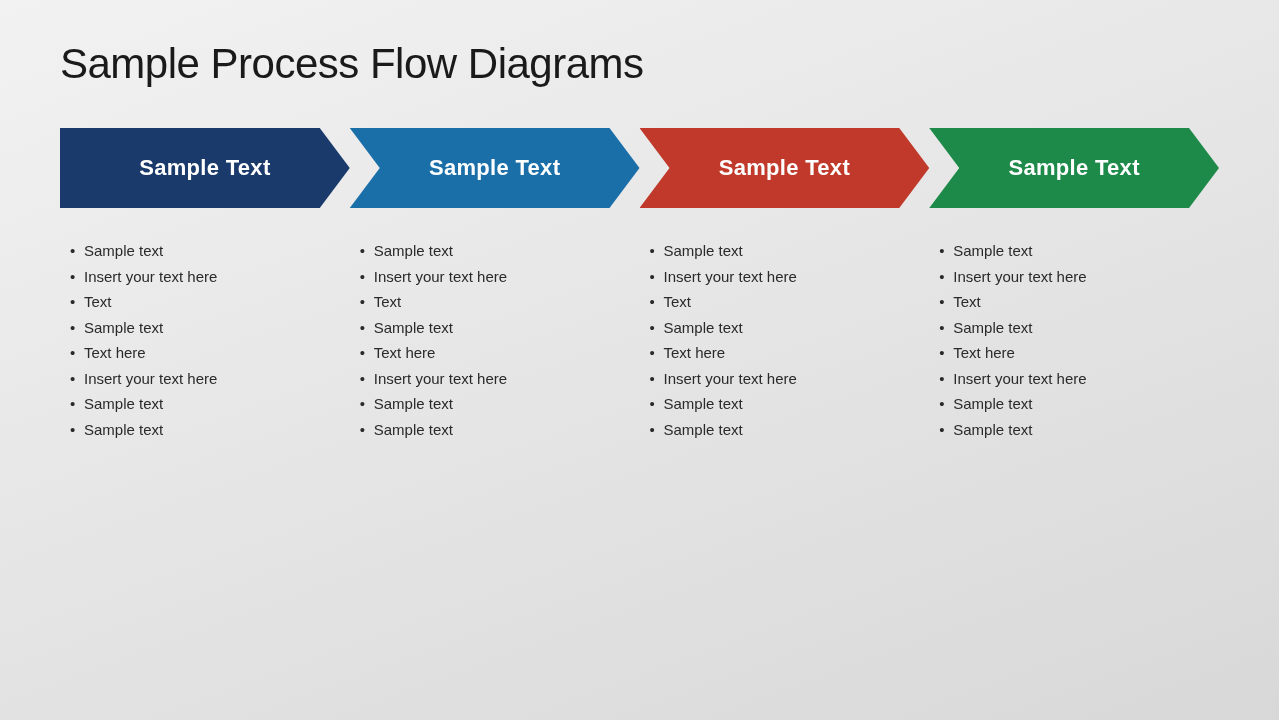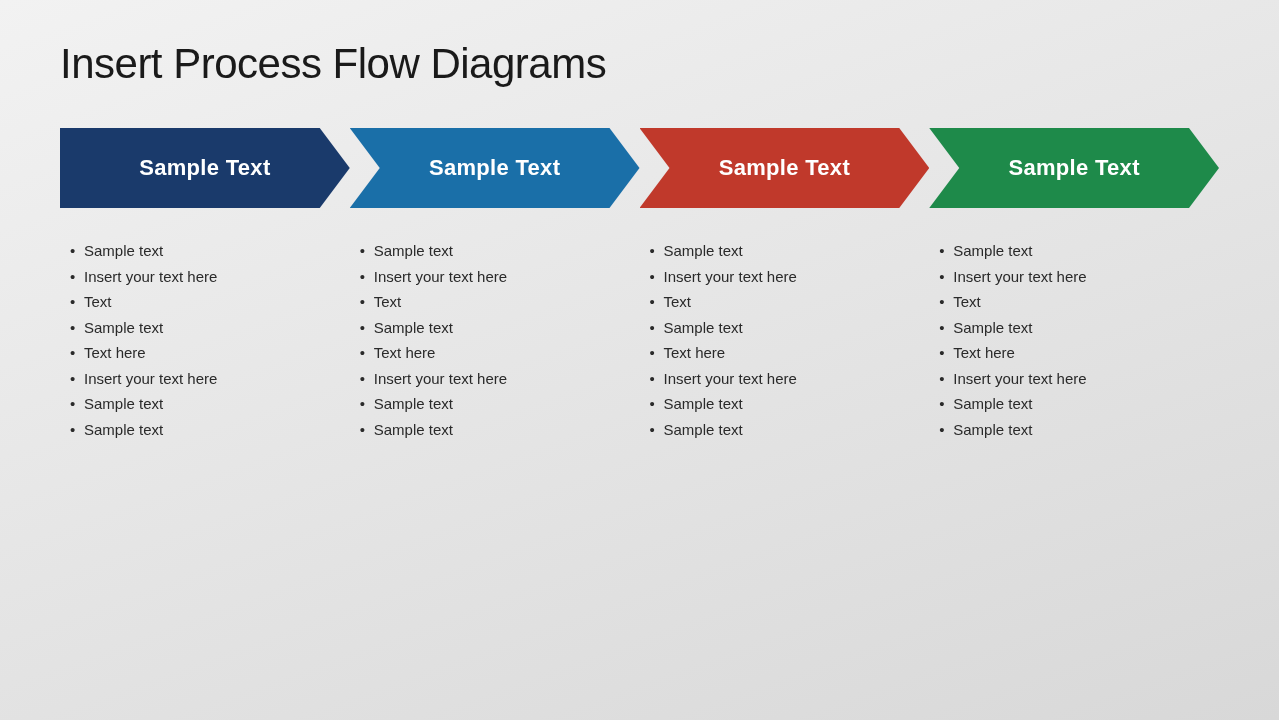--- a/index.html
+++ b/index.html
@@ -102,21 +102,21 @@
       content: '•';
       position: absolute;
       left: 0;
       color: #2a2a2a;
     }
   </style>
 </head>
 <body>
 
 <div class="slide">
-  <h1 class="title">Insert Process Flow Diagrams</h1>
+  <h1 class="title">Sample Process Flow Diagrams</h1>
 
   <div class="chevron-row" id="chevron-row">
   <div class="chevron-wrapper">
         <div class="chevron-shape dark-navy">
           <span class="chevron-text">Sample Text</span>
         </div>
       </div>
       <div class="chevron-wrapper">
         <div class="chevron-shape mid-blue">
           <span class="chevron-text">Sample Text</span>

